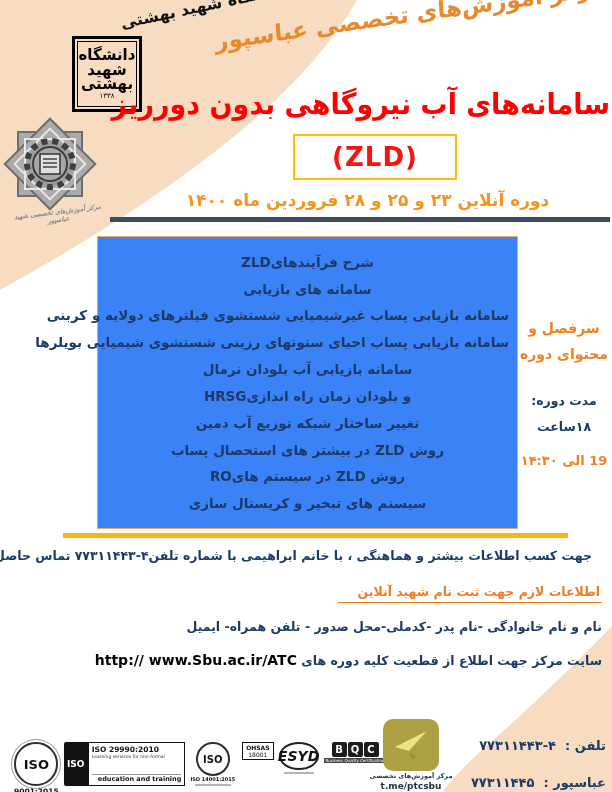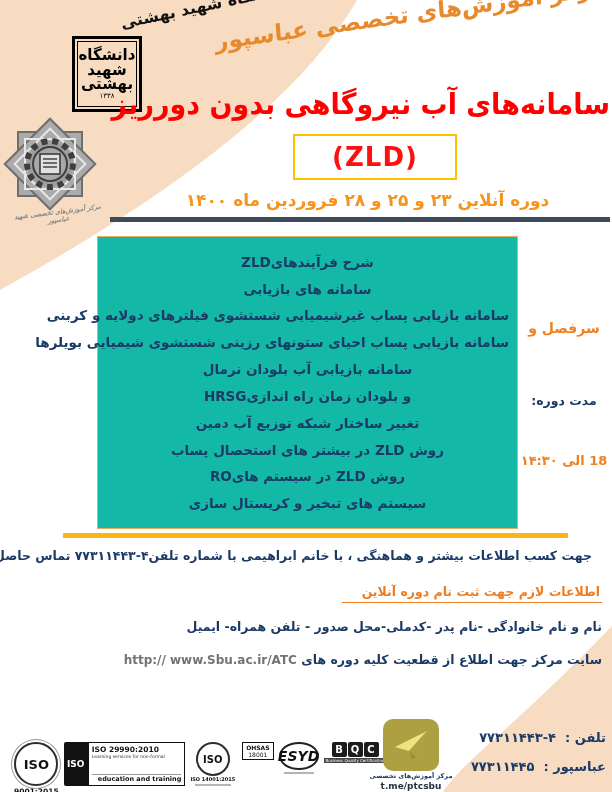--- a/index.html
+++ b/index.html
@@ -26,35 +26,35 @@
   #emblem-caption{left:6px;top:208px;width:104px;color:#8a8a8a;font-size:6.5px;font-weight:bold;transform:rotate(-7deg);text-align:center;font-style:italic;}
 
   
   #main-title{left:140px;top:88px;width:470px;color:#FF0000;font-size:27px;font-weight:bold;text-align:center;white-space:nowrap;transform:scaleY(1.08);}
   #zld-box{left:293px;top:134px;width:164px;height:46px;border:2.5px solid #FFC000;background:#ffffff;display:flex;align-items:center;justify-content:center;box-sizing:border-box;}
   #zld-box span{color:#FF0F0F;font-size:26px;font-weight:bold;letter-spacing:1px;}
   #date-line{left:125px;top:190px;width:485px;color:#F7941D;font-size:17px;font-weight:bold;text-align:center;}
   #navy-rule{left:110px;top:217px;width:500px;height:5px;background:#3C4A5C;}
 
   
-  #course-box{left:97px;top:236px;width:421px;height:293px;background:#14b8a6;border:1.5px solid #E9AC5F;box-sizing:border-box;display:flex;flex-direction:column;justify-content:space-evenly;padding:6px 8px;}
+  #course-box{left:97px;top:236px;width:421px;height:293px;background:#3b82f6;border:1.5px solid #E9AC5F;box-sizing:border-box;display:flex;flex-direction:column;justify-content:space-evenly;padding:6px 8px;}
   .topic{color:#1B3A66;font-size:13.5px;font-weight:bold;text-align:center;white-space:nowrap;}
 
   
   #sidebar-heading{right:2px;top:316px;width:92px;color:#F08122;font-size:14px;font-weight:bold;text-align:center;line-height:1.85;margin-left:40px;}
   #sidebar-duration{right:2px;top:388px;width:92px;color:#1B3A66;font-size:12.5px;font-weight:bold;text-align:center;line-height:2.1;}
   #sidebar-time{right:2px;top:453px;width:92px;color:#F08122;font-size:13px;font-weight:bold;text-align:center;}
 
   
   #amber-rule{left:63px;top:533px;width:505px;height:4.5px;background:#FBB316;}
   #contact-line{left:20px;top:548px;width:572px;color:#1B3A66;font-size:12.5px;font-weight:bold;text-align:center;white-space:nowrap;}
   #reg-heading{right:10px;top:584px;color:#ED7D23;font-size:12.5px;font-weight:bold;border-bottom:1.5px solid #ED7D23;padding:0 2px 3px 20px;white-space:nowrap;}
   #fields-line{right:10px;top:619px;color:#1B3A66;font-size:12.5px;font-weight:bold;white-space:nowrap;}
   #site-line{right:10px;top:652px;color:#1B3A66;font-size:12.5px;font-weight:bold;white-space:nowrap;}
-  #site-line .url{color:#737373;font-weight:bold;font-size:12px;cursor:pointer;}
+  #site-line .url{color:#000000;font-weight:bold;font-size:14px;cursor:pointer;}
 
   
   #iso-row{left:14px;top:742px;display:flex;align-items:flex-start;gap:5px;}
   .iso-item{display:flex;flex-direction:column;align-items:center;}
   .certbar{height:2px;background:#b5b5b5;margin-top:2px;}
   #iso9001 .ring{width:40px;height:40px;border:2px solid #2e2e2e;border-radius:50%;display:flex;align-items:center;justify-content:center;box-shadow:0 0 0 2px #fff,0 0 0 3px #9a9a9a;}
   #iso9001 .ring b{font-size:13px;color:#111;}
   #iso9001 .num{font-size:7.5px;font-weight:bold;color:#111;margin-top:1px;}
   #iso29990{flex-direction:row;align-items:stretch;gap:0;}
   #iso29990 .blk{width:24px;background:#111;color:#fff;display:flex;align-items:center;justify-content:center;font-weight:bold;font-size:9px;border-radius:2px 0 0 2px;}
@@ -74,21 +74,21 @@
   #bqc .sub{font-size:4px;color:#fff;background:#444;padding:0 2px;margin-top:1px;white-space:nowrap;}
 
   
   #telegram-icon{left:383px;top:719px;width:56px;height:52px;background:#ACA043;border-radius:10px;}
   #telegram-caption{left:369px;top:772px;width:84px;text-align:center;color:#1B3A66;font-size:6.5px;font-weight:bold;line-height:1.3;}
   #telegram-handle{left:369px;top:781px;width:84px;text-align:center;color:#23323f;font-size:9px;font-weight:bold;cursor:pointer;}
 
   
   #phone-block{right:6px;top:730px;width:160px;color:#1B3A66;font-weight:bold;font-size:13px;text-align:right;}
   #phone-block .row{margin-bottom:14px;white-space:nowrap;}
-  #phone-block .num{display:inline-block;direction:ltr;unicode-bidi:isolate;}
+  #phone-block .num{display:inline-block;direction:ltr;unicode-bidi:isolate;margin-top:8px;}
 </style>
 </head>
 <body>
 
 <div id="page">
 
   <svg id="bg-top" viewBox="0 0 612 792" xmlns="http://www.w3.org/2000/svg">
     <path d="M0,0 L357,0 Q281,135 0,290 Z" fill="#F7DCC2"></path>
   </svg>
   <svg id="bg-bottom" viewBox="0 0 612 792" xmlns="http://www.w3.org/2000/svg">
@@ -140,29 +140,31 @@
     <div class="topic">سامانه بازیابی آب بلودان نرمال</div>
     <div class="topic">و بلودان زمان راه اندازیHRSG</div>
     <div class="topic">تغییر ساختار شبکه توزیع آب دمین</div>
     <div class="topic">روش ZLD در بیشتر های استحصال پساب</div>
     <div class="topic">روش ZLD در سیستم هایRO</div>
     <div class="topic">سیستم های تبخیر و کریستال سازی</div>
   </div>
 
   <div id="sidebar-heading" class="abs rtl" dir="rtl">
     <div>سرفصل و</div>
+    <div>محتوای دوره</div>
   </div>
   <div id="sidebar-duration" class="abs rtl" dir="rtl">
     <div>مدت دوره:</div>
-  </div>
-  <div id="sidebar-time" class="abs rtl" dir="rtl">18 الی ۱۴:۳۰</div>
+    <div>۱۸ساعت</div>
+  </div>
+  <div id="sidebar-time" class="abs rtl" dir="rtl">19 الی ۱۴:۳۰</div>
 
   <div id="amber-rule" class="abs"></div>
   <div id="contact-line" class="abs rtl" dir="rtl">جهت کسب اطلاعات بیشتر و هماهنگی ، با خانم ابراهیمی با شماره تلفن۴-۷۷۳۱۱۴۴۳ تماس حاصل نمایید.</div>
-  <div id="reg-heading" class="abs rtl" dir="rtl">اطلاعات لازم جهت ثبت نام دوره آنلاین</div>
+  <div id="reg-heading" class="abs rtl" dir="rtl">اطلاعات لازم جهت ثبت نام شهید آنلاین</div>
   <div id="fields-line" class="abs rtl" dir="rtl">نام و نام خانوادگی -نام پدر -کدملی-محل صدور - تلفن همراه- ایمیل</div>
   <div id="site-line" class="abs rtl" dir="rtl">
     <span>سایت مرکز جهت اطلاع از قطعیت کلیه دوره های</span>
     <span class="url" dir="ltr">http:// www.Sbu.ac.ir/ATC</span>
   </div>
 
   <div id="iso-row" class="abs">
     <div class="iso-item" id="iso9001">
       <div class="ring">
           <b>ISO</b>

